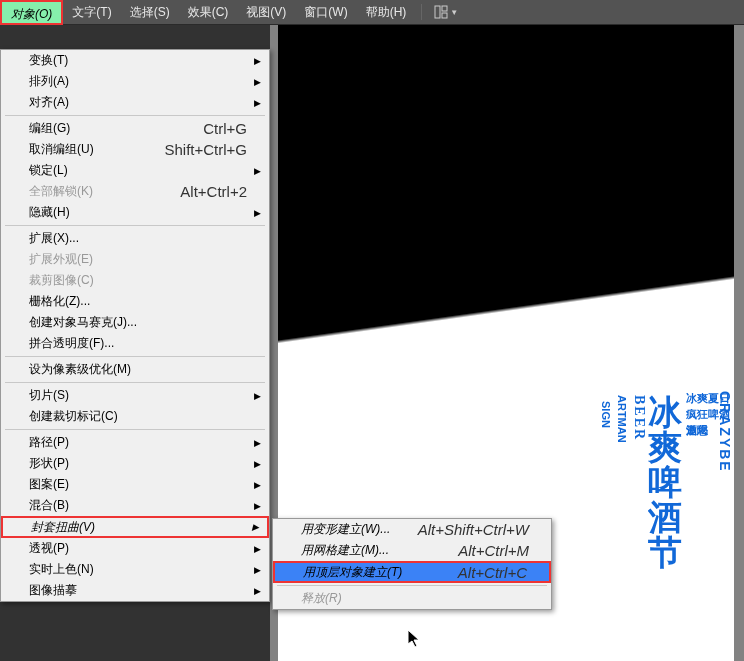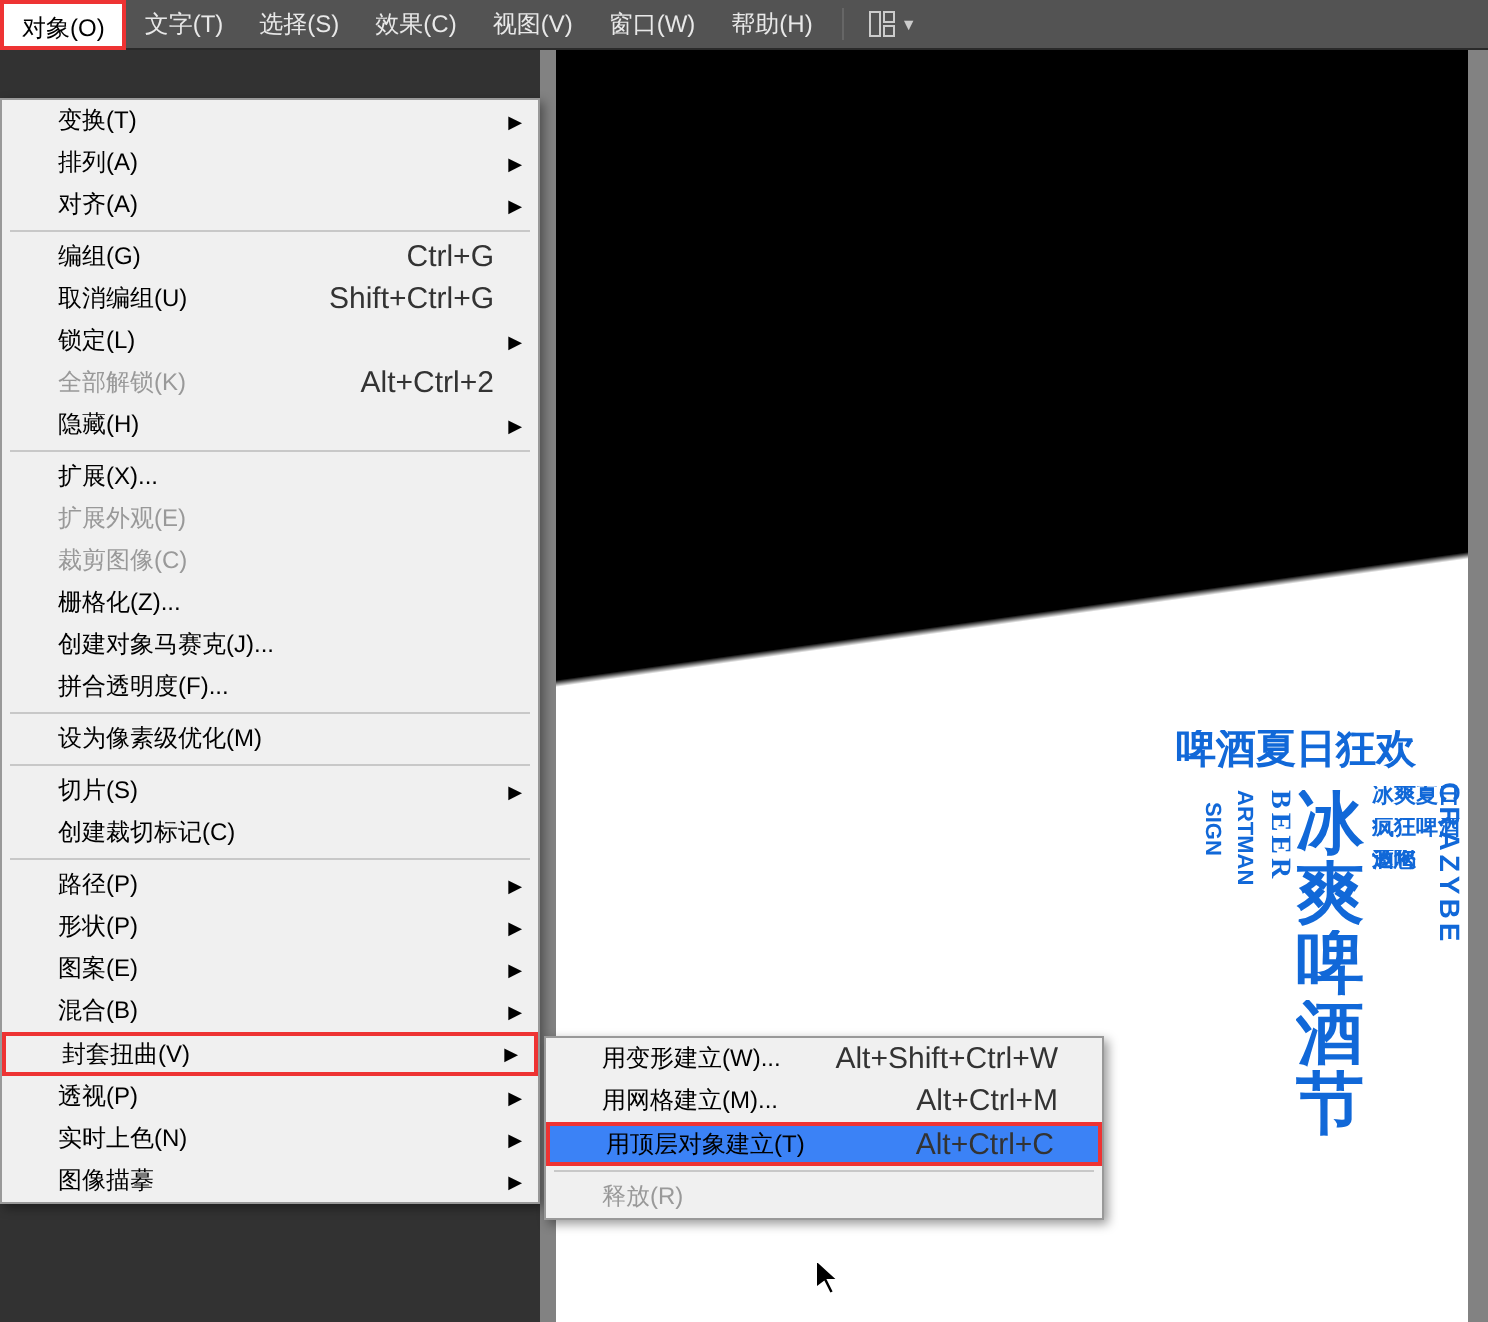--- a/index.html
+++ b/index.html
@@ -1,19 +1,19 @@
 <!DOCTYPE html>
 <html><head>
 <meta charset="utf-8">
 <style>
 * { margin:0; padding:0; box-sizing:border-box; font-family:"Microsoft YaHei",sans-serif; }
 body { width:744px; height:661px; background:#323232; position:relative; overflow:hidden; }
 .menubar { height:25px; background:#535353; border-bottom:1px solid #2a2a2a; display:flex; align-items:center; }
 .mtab { color:#e8e8e8; font-size:12px; padding:0 9px; height:25px; line-height:25px; cursor:pointer; }
-.mtab.active { background:#ffffff; color:#000; border:2px solid #e33; }
+.mtab.active { background:#86efac; color:#000; border:2px solid #e33;font-style:italic; }
 .msep { height:16px; width:1px; background:#666; margin:0 6px; }
 .micon { color:#ccc; font-size:12px; padding:0 6px; cursor:pointer; display:inline-flex; align-items:center; gap:2px; }
 .menu { position:absolute; top:25px; left:0; width:270px; background:#f0f0f0; border:1px solid #999; box-shadow:2px 2px 5px rgba(0,0,0,.4); z-index:10;margin-top:24px; }
 .mi { height:21px; display:flex; align-items:center; font-size:12px; color:#000; padding:0 22px 0 28px; cursor:pointer; position:relative; }
 .mi.disabled { color:#999; }
 .mi .arrow { position:absolute; right:8px; font-size:9px; }
 .mi .kb { position:absolute; right:22px; color:#333; font-size:15px; }
 .mi.hl { border:2px solid #e33; margin:0; height:22px; }
 .msp { height:1px; background:#c8c8c8; margin:2px 4px; }
 .submenu { position:absolute; left:269px; top:0; width:280px; background:#f0f0f0; border:1px solid #999; box-shadow:2px 2px 5px rgba(0,0,0,.4); }
@@ -70,21 +70,20 @@
     <div class="bluetext" style="left:298px;top:124px;font-size:10px;writing-mode:vertical-rl">纯</div>
     <div class="bluetext" style="left:298px;top:142px;font-size:10px;writing-mode:vertical-rl">生</div>
     <div class="bluetext" style="left:340px;top:115px;font-size:12px;writing-mode:vertical-rl;letter-spacing:2px;transform:rotate(10deg)">CRAZYBEER</div>
 
     <div class="diag"></div>
     <div class="vline" style="left:108px"></div>
     <div class="vline" style="left:140px"></div>
     <div class="vline" style="left:172px"></div>
     <div class="vline" style="left:204px"></div>
 
-    <div class="bluetext" style="left:310px;top:340px;font-size:20px">啤酒夏日狂欢</div>
     <div class="bluetext" style="left:370px;top:370px;font-size:34px">冰</div>
     <div class="bluetext" style="left:370px;top:405px;font-size:34px">爽</div>
     <div class="bluetext" style="left:370px;top:440px;font-size:34px">啤</div>
     <div class="bluetext" style="left:370px;top:475px;font-size:34px">酒</div>
     <div class="bluetext" style="left:370px;top:510px;font-size:34px">节</div>
     <div class="bluetext" style="left:408px;top:368px;font-size:11px">冰爽夏日</div>
     <div class="bluetext" style="left:408px;top:384px;font-size:11px">疯狂啤酒</div>
     <div class="bluetext" style="left:408px;top:400px;font-size:11px">邀您</div>
     <div class="bluetext" style="left:408px;top:400px;font-size:11px">酒喝</div>
     <div class="bluetext" style="left:338px;top:370px;font-size:11px;writing-mode:vertical-rl">ARTMAN</div>
@@ -117,21 +116,21 @@
     <div class="msp"></div>
     <div class="mi">设为像素级优化(M)</div>
     <div class="msp"></div>
     <div class="mi">切片(S)<span class="arrow">▶</span></div>
     <div class="mi">创建裁切标记(C)</div>
     <div class="msp"></div>
     <div class="mi">路径(P)<span class="arrow">▶</span></div>
     <div class="mi">形状(P)<span class="arrow">▶</span></div>
     <div class="mi">图案(E)<span class="arrow">▶</span></div>
     <div class="mi">混合(B)<span class="arrow">▶</span></div>
-    <div class="mi hl" style="position: relative;">封套扭曲(V)<span class="arrow">▶</span><div class="submenu">
+    <div class="mi hl" style="position: relative; font-style: italic;">封套扭曲(V)<span class="arrow">▶</span><div class="submenu">
         <div class="mi">用变形建立(W)...<span class="kb">Alt+Shift+Ctrl+W</span></div>
         <div class="mi">用网格建立(M)...<span class="kb">Alt+Ctrl+M</span></div>
         <div class="mi sel">用顶层对象建立(T)<span class="kb">Alt+Ctrl+C</span></div>
         <div class="msp"></div>
         <div class="mi disabled">释放(R)</div>
       </div></div>
     <div class="mi">透视(P)<span class="arrow">▶</span></div>
     <div class="mi">实时上色(N)<span class="arrow">▶</span></div>
     <div class="mi">图像描摹<span class="arrow">▶</span></div>
   </div>

